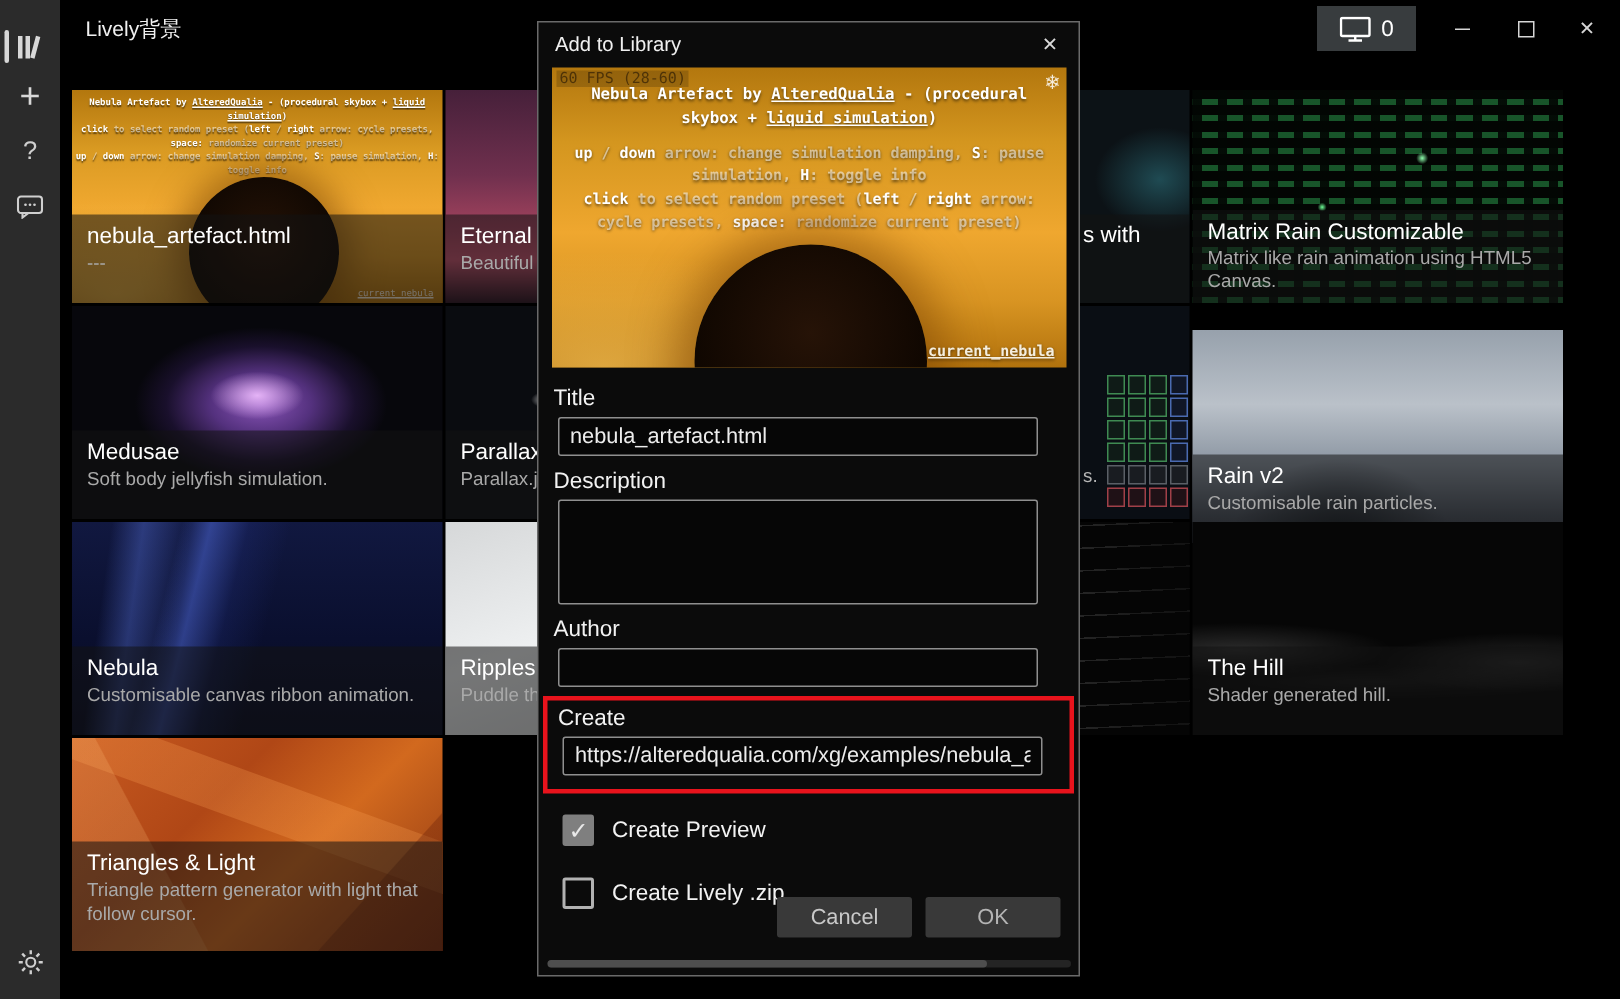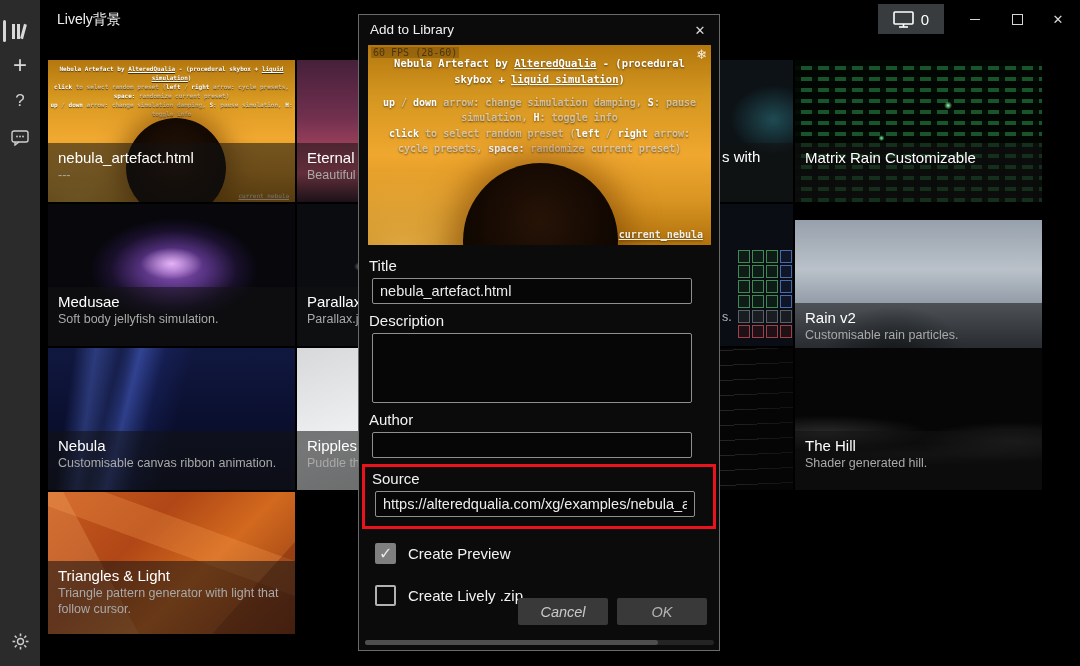--- a/index.html
+++ b/index.html
@@ -69,21 +69,21 @@
   .source-group{border:3px solid #e8131c;margin:6px 3px 0 3px;padding:0 0 9px 0;}
   .source-group .fld-label{margin-left:7px;margin-top:3px;}
   .source-group .fld-input{margin-left:10px;}
   .chk-row{display:flex;align-items:center;gap:12px;margin:14px 0 0 16px;cursor:pointer;}
   .chk-row.second{margin-top:21px;}
   .checkbox{position:relative;width:17px;height:17px;border:2px solid #b2b2b2;border-radius:2px;box-sizing:content-box;background:transparent;}
   .checkbox.checked{background:#7f7f7f;border-color:#7f7f7f;}
   .checkbox.checked::after{content:"✓";position:absolute;left:2px;top:-1px;font-size:16px;color:#e9e9e9;}
   .chk-label{font-size:15px;color:#f2f2f2;}
   .btn-row{position:absolute;left:0;top:583px;width:100%;height:27px;}
-  .dlg-btn{position:absolute;top:0;width:90px;height:27px;background:#393939;border:none;border-radius:2px;color:#c9c9c9;font-size:14.5px;font-family:"Liberation Sans","DejaVu Sans",sans-serif;cursor:pointer;font-style:italic;}
+  .dlg-btn{position:absolute;top:0;width:90px;height:27px;background:#393939;border:none;border-radius:2px;color:#c9c9c9;font-size:14.5px;font-family:"Liberation Sans","DejaVu Sans",sans-serif;cursor:pointer;}
   .btn-cancel{left:159px;}
   .btn-ok{left:258px;color:#b4b4b4;}
   .dlg-scroll{position:absolute;left:6px;top:625px;width:349px;height:5px;background:#242424;border-radius:3px;}
   .dlg-thumb{width:84%;height:100%;background:#4e4e4e;border-radius:3px;}
   svg{display:block;}
 </style>
 </head>
 <body>
 
 <div id="app">
@@ -248,20 +248,21 @@
         <span></span>
     </div>
     <div class="frag-sub">s.</div>
   </div>
 
   <div class="tile bg-streaks" style="left:546px;top:348px;"></div>
 
   <div class="tile bg-matrix" style="left:795px;top:60px;">
     <div class="cap">
       <div class="cap-title">Matrix Rain Customizable</div>
+      <div class="cap-sub">Matrix like rain animation using HTML5 Canvas.</div>
     </div>
   </div>
 
   <div class="tile bg-rainv2" style="left:795px;top:220px;">
     <div class="cap">
       <div class="cap-title">Rain v2</div>
       <div class="cap-sub">Customisable rain particles.</div>
     </div>
   </div>
 
@@ -296,21 +297,21 @@
       <div class="fld-label">Title</div>
       <input class="fld-input" type="text" value="nebula_artefact.html" style="">
 
       <div class="fld-label">Description</div>
       <textarea class="fld-input fld-area" style=""></textarea>
 
       <div class="fld-label">Author</div>
       <input class="fld-input" type="text" value="" style="">
 
       <div class="source-group">
-        <div class="fld-label">Source</div>
+        <div class="fld-label">Create</div>
         <input class="fld-input" type="text" value="https://alteredqualia.com/xg/examples/nebula_arte" style="">
       </div>
 
       <div class="chk-row">
         <span class="checkbox checked"></span>
         <span class="chk-label">Create Preview</span>
       </div>
       <div class="chk-row second">
         <span class="checkbox"></span>
         <span class="chk-label">Create Lively .zip</span>

